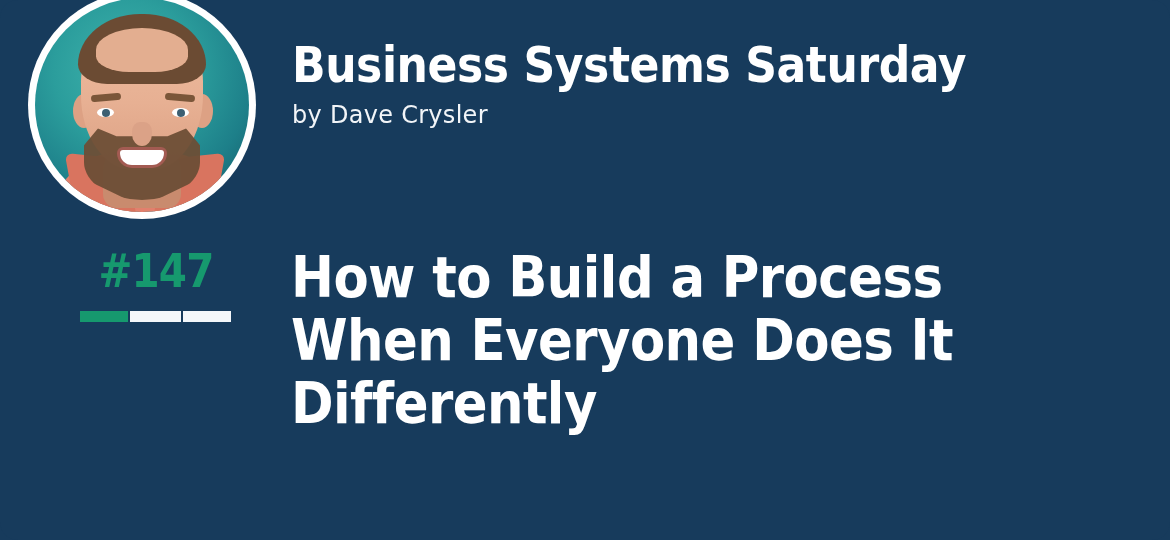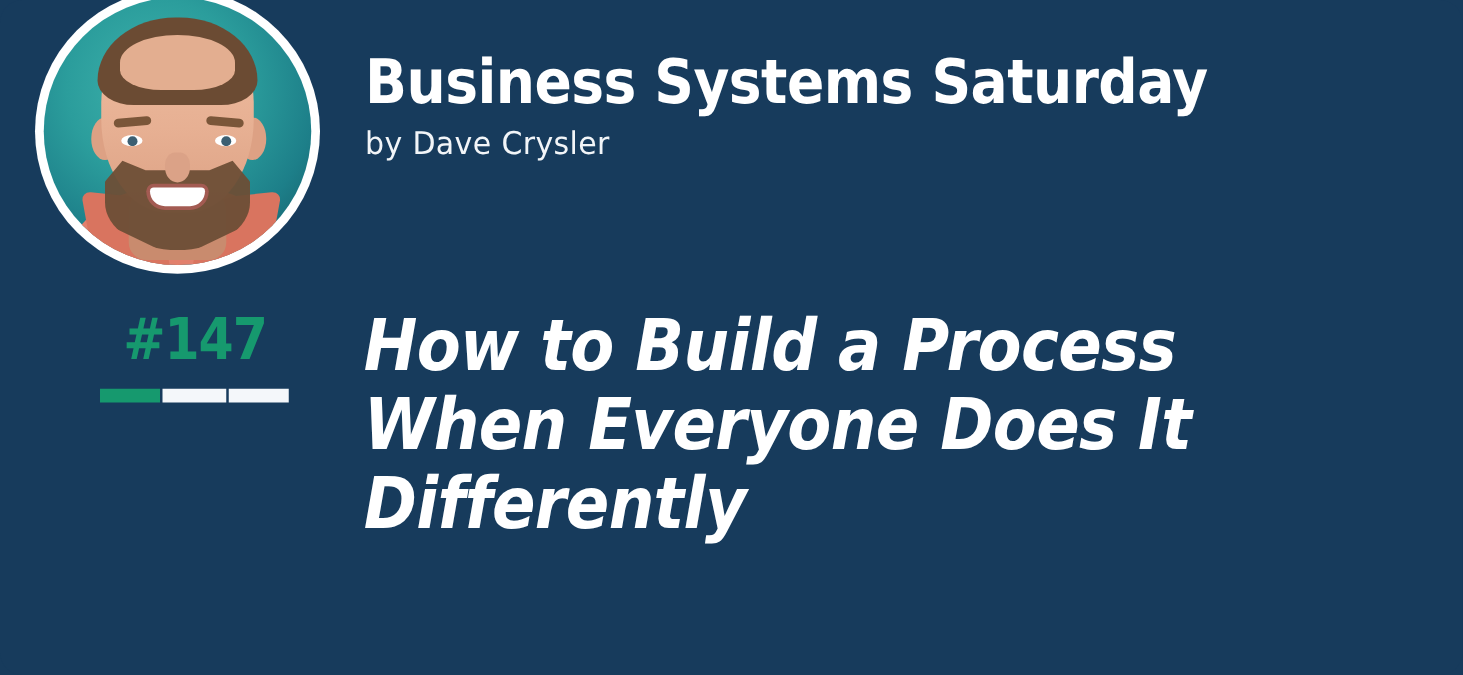--- a/index.html
+++ b/index.html
@@ -242,21 +242,20 @@
   .bar-seg { height:100%; }
   .bar-seg.filled { background:#16996e; }
   .bar-seg.empty  { background:#f4f7fa; }
 
   
   .headline {
     position:absolute;
     left:291px;
     top:246px;
     width:790px;
-    font-style:italic;
   }
   .headline-line {
     font-family:"DejaVu Sans", sans-serif;
     font-weight:700;
     font-size:57px;
     line-height:63px;
     letter-spacing:-0.6px;
     color:#ffffff;
     transform:scaleX(0.9);
     transform-origin:left center;

